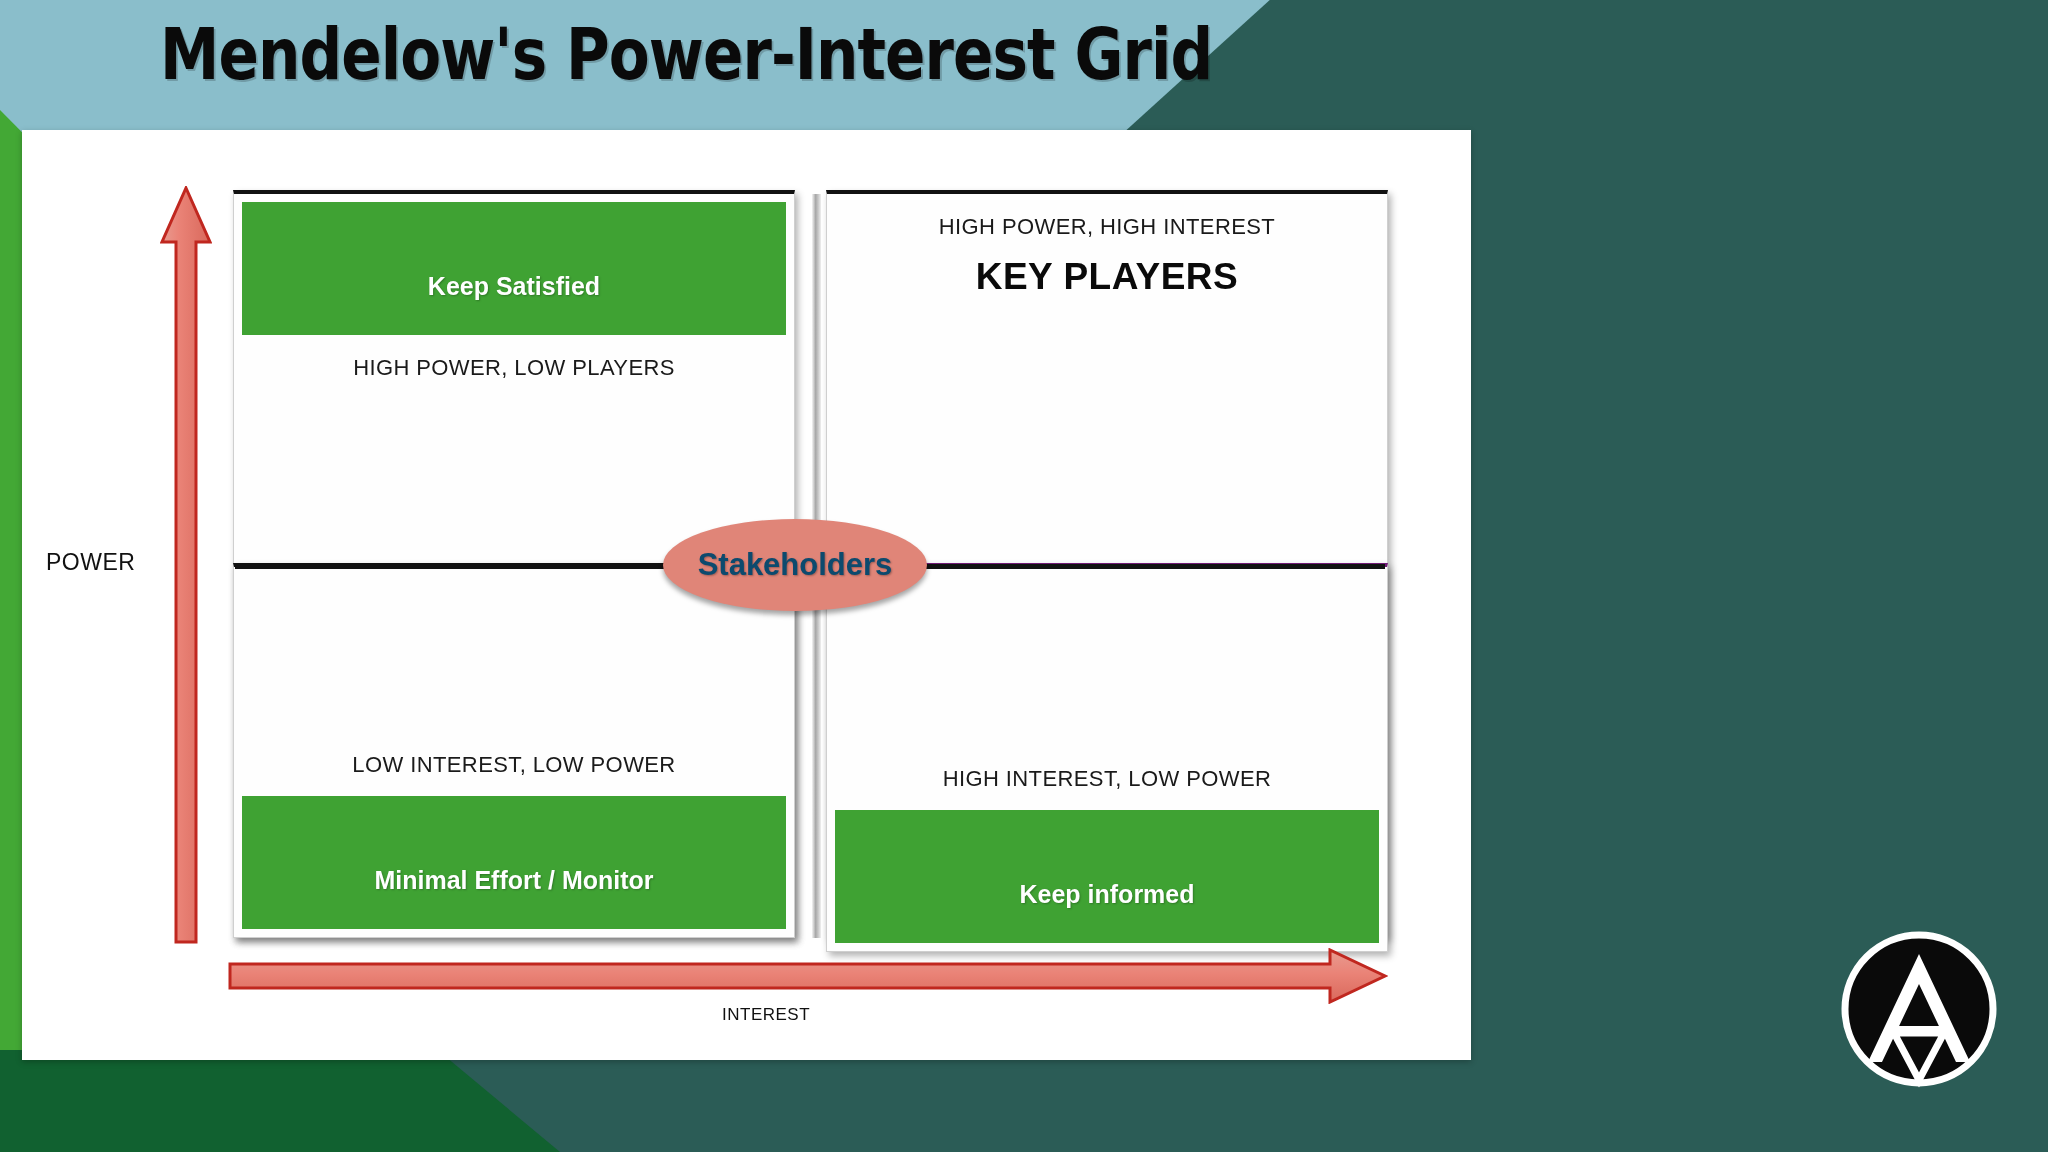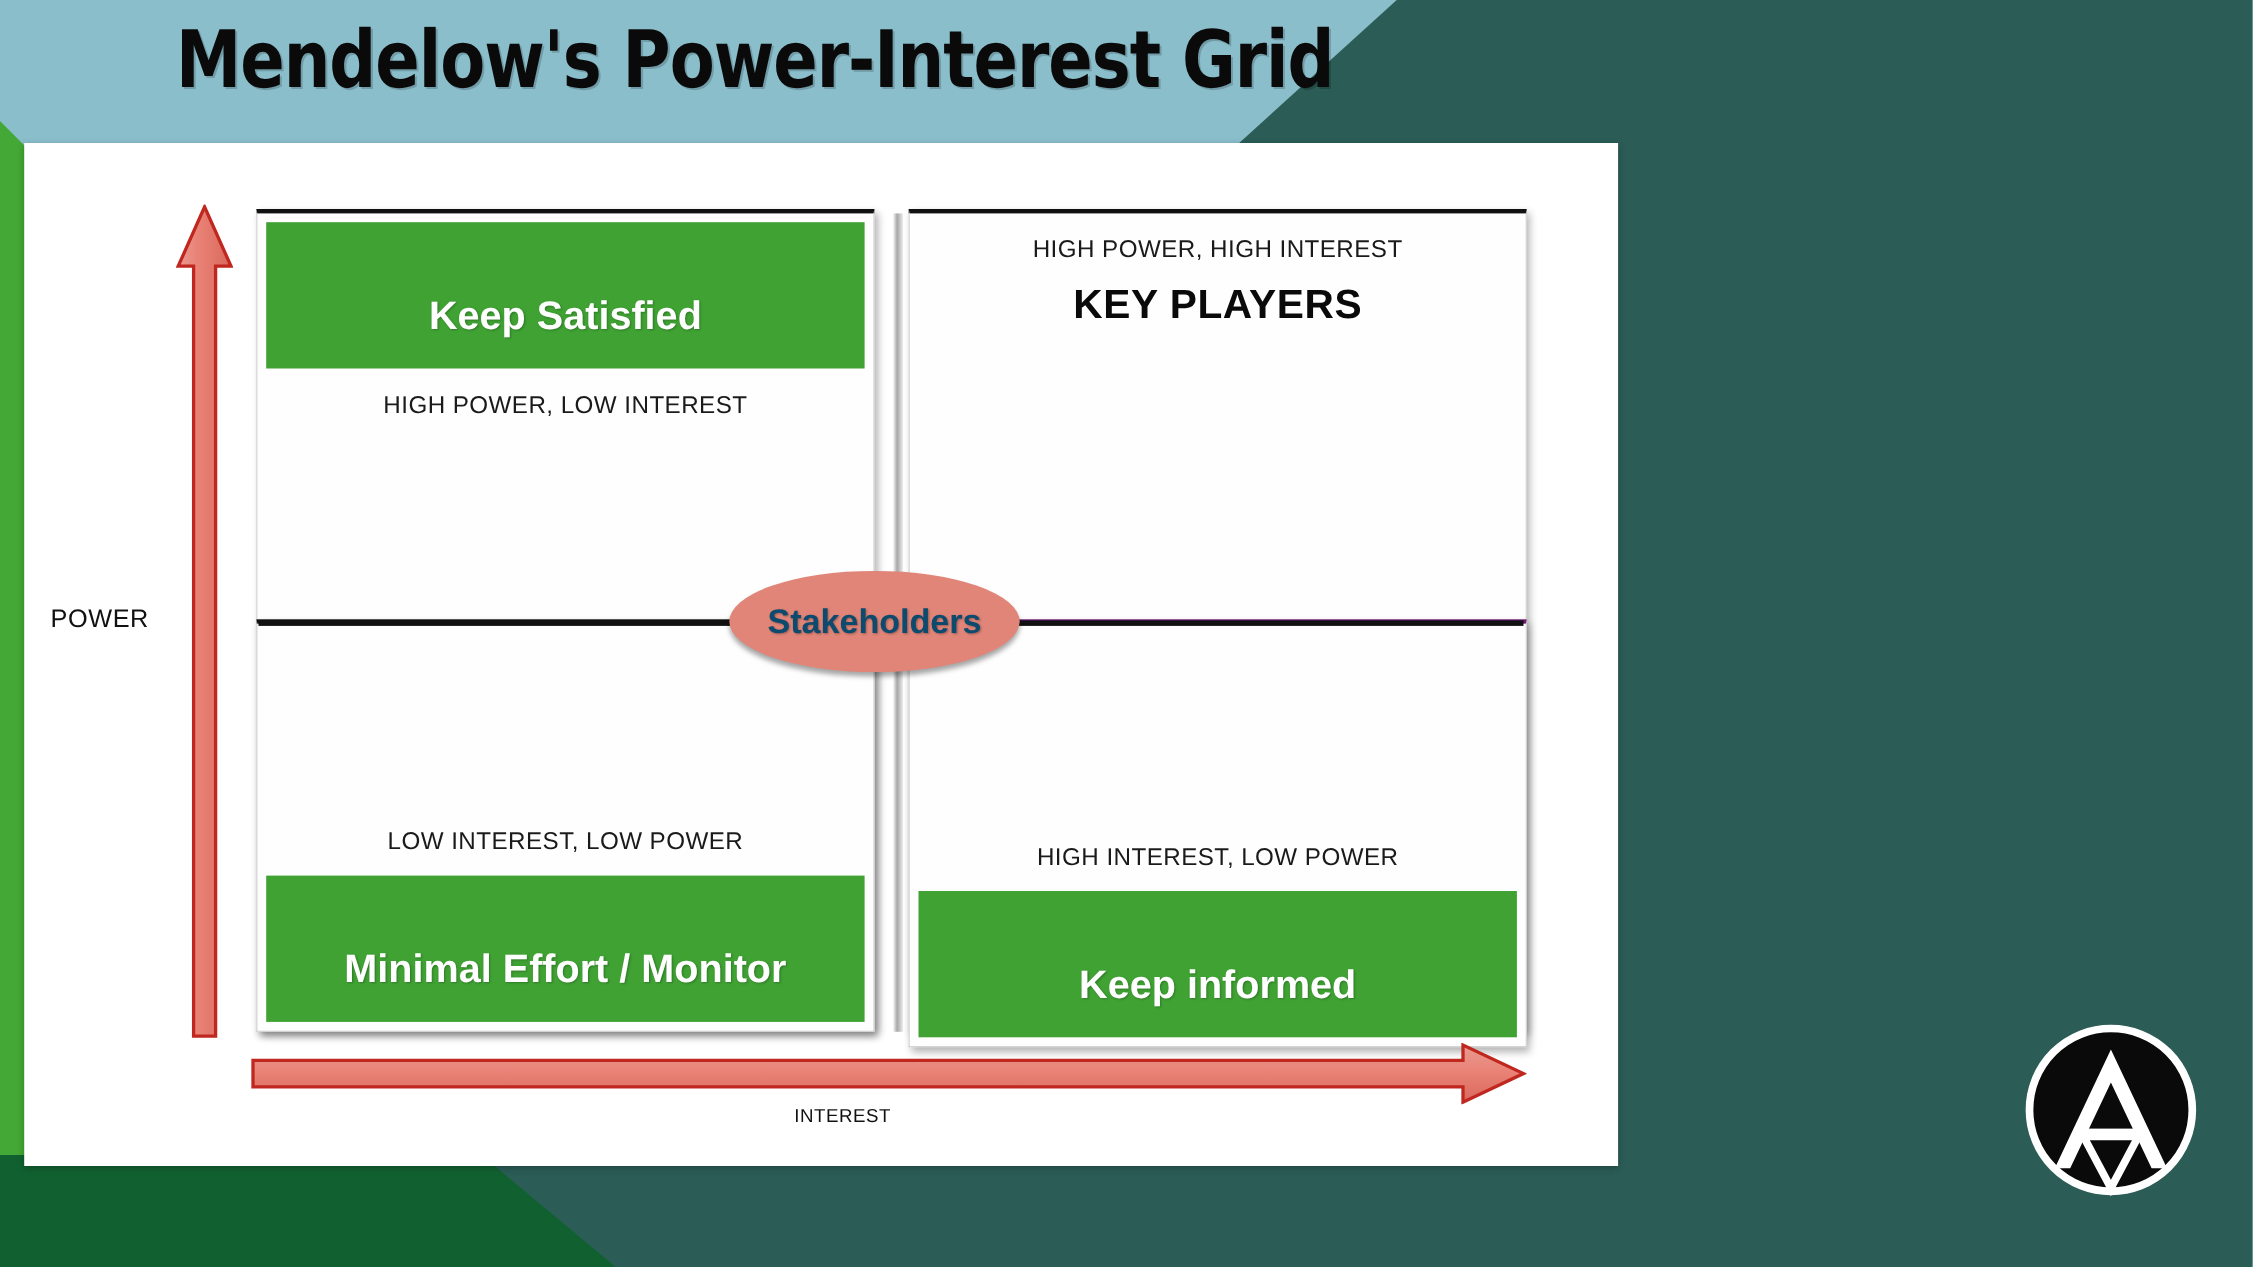--- a/index.html
+++ b/index.html
@@ -103,21 +103,21 @@
   .band {
     background:#3FA233;
     height:133px;
     flex:0 0 133px;
     display:flex; align-items:center; justify-content:center;
     margin:8px 8px 0 8px;
   }
   .quad.bottom-row .band { margin:0 8px 8px 8px; }
   .band-text {
     color:#ffffff;
-    font-size:36px;
+    font-size:25px;
     font-weight:bold;
     text-shadow:1px 1px 2px rgba(0,0,0,0.25);
     white-space:nowrap;
     margin-top:36px;
   }
   .sub {
     text-align:center;
     font-size:22px;
     color:#1a1a1a;
     letter-spacing:0.4px;
@@ -216,21 +216,21 @@
   </defs>
   <polygon points="2,16 1102,16 1102,2 1157,28 1102,54 1102,40 2,40" fill="url(#gradH)" stroke="#C0271F" stroke-width="3"></polygon>
 </svg>
 
 <div class="grid">
 
   <div class="quad left" style="top:0px;">
     <div class="band">
       <span class="band-text">Keep Satisfied</span>
     </div>
-    <div class="sub">HIGH POWER, LOW INTEREST</div>
+    <div class="sub">HIGH POWER, LOW PLAYERS</div>
     <div class="spacer"></div>
   </div>
 
   <div class="quad right" style="top:0px;">
     <div class="sub">HIGH POWER, HIGH INTEREST</div>
     <div class="keyplayers">KEY PLAYERS</div>
     <div class="spacer"></div>
   </div>
 
 </div>

